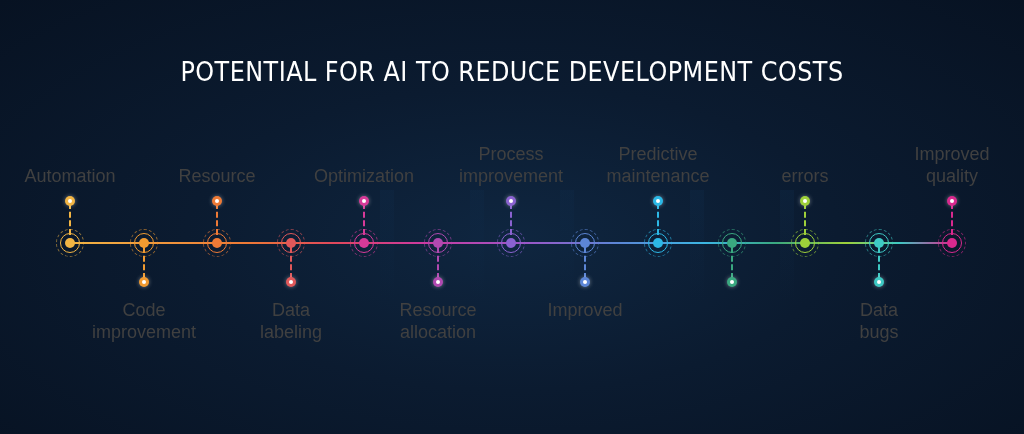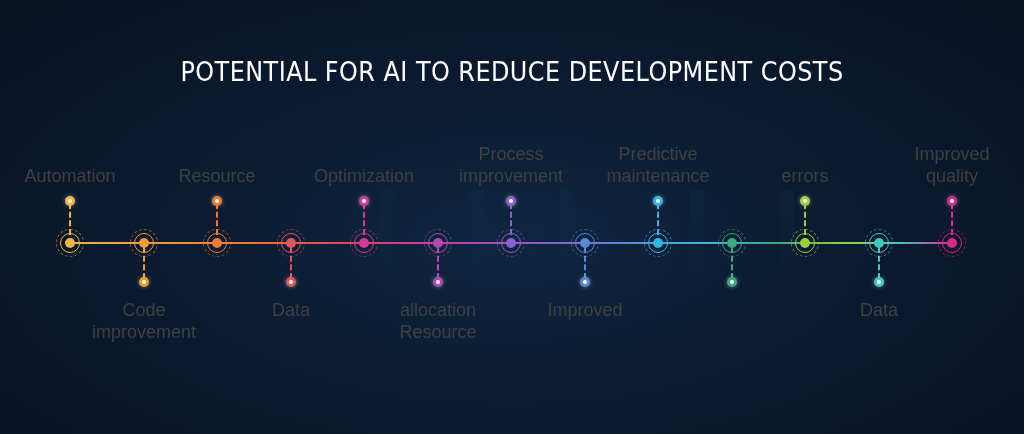--- a/index.html
+++ b/index.html
@@ -76,42 +76,43 @@
     </div>
     </div>
     <div class="node" style="left: 291px; top: 243px;">
     <div class="ring-outer" style="border-color:#e0585a"></div>
     <div class="ring-inner" style="border-color:#e0585a"></div>
     <div class="dot" style="background:#e0585a"></div>
     <div class="stem" style="border-color:#e0585a;height:32px;top:4px"></div>
     <div class="pin" style="background:#e0585a;top:34px"></div>
     <div class="label down">
       <div>Data</div>
+      <div>labeling</div>
     </div>
     </div>
     <div class="node" style="left: 364px; top: 243px;">
     <div class="ring-outer" style="border-color:#d63a98"></div>
     <div class="ring-inner" style="border-color:#d63a98"></div>
     <div class="dot" style="background:#d63a98"></div>
     <div class="stem" style="border-color:#d63a98;height:32px;top:-40px"></div>
     <div class="pin" style="background:#d63a98;top:-47px"></div>
     <div class="label up">
 
       <div>Optimization</div>
     </div>
     </div>
     <div class="node" style="left: 438px; top: 243px;">
     <div class="ring-outer" style="border-color:#b049b0"></div>
     <div class="ring-inner" style="border-color:#b049b0"></div>
     <div class="dot" style="background:#b049b0"></div>
     <div class="stem" style="border-color:#b049b0;height:32px;top:4px"></div>
     <div class="pin" style="background:#b049b0;top:34px"></div>
     <div class="label down">
+      <div>Resource</div>
       <div>allocation</div>
-      <div>Resource</div>
     </div>
     </div>
     <div class="node" style="left: 511px; top: 243px;">
     <div class="ring-outer" style="border-color:#8a62d0"></div>
     <div class="ring-inner" style="border-color:#8a62d0"></div>
     <div class="dot" style="background:#8a62d0"></div>
     <div class="stem" style="border-color:#8a62d0;height:32px;top:-40px"></div>
     <div class="pin" style="background:#8a62d0;top:-47px"></div>
     <div class="label up">
       <div>Process</div>
@@ -159,20 +160,21 @@
     </div>
     </div>
     <div class="node" style="left: 879px; top: 243px;">
     <div class="ring-outer" style="border-color:#3ec9c4"></div>
     <div class="ring-inner" style="border-color:#3ec9c4"></div>
     <div class="dot" style="background:#3ec9c4"></div>
     <div class="stem" style="border-color:#3ec9c4;height:32px;top:4px"></div>
     <div class="pin" style="background:#3ec9c4;top:34px"></div>
     <div class="label down">
       <div>Data</div>
+      <div>bugs</div>
     </div>
     </div>
     <div class="node" style="left: 952px; top: 243px;">
     <div class="ring-outer" style="border-color:#d8298e"></div>
     <div class="ring-inner" style="border-color:#d8298e"></div>
     <div class="dot" style="background:#d8298e"></div>
     <div class="stem" style="border-color:#d8298e;height:32px;top:-40px"></div>
     <div class="pin" style="background:#d8298e;top:-47px"></div>
     <div class="label up">
       <div>Improved</div>

